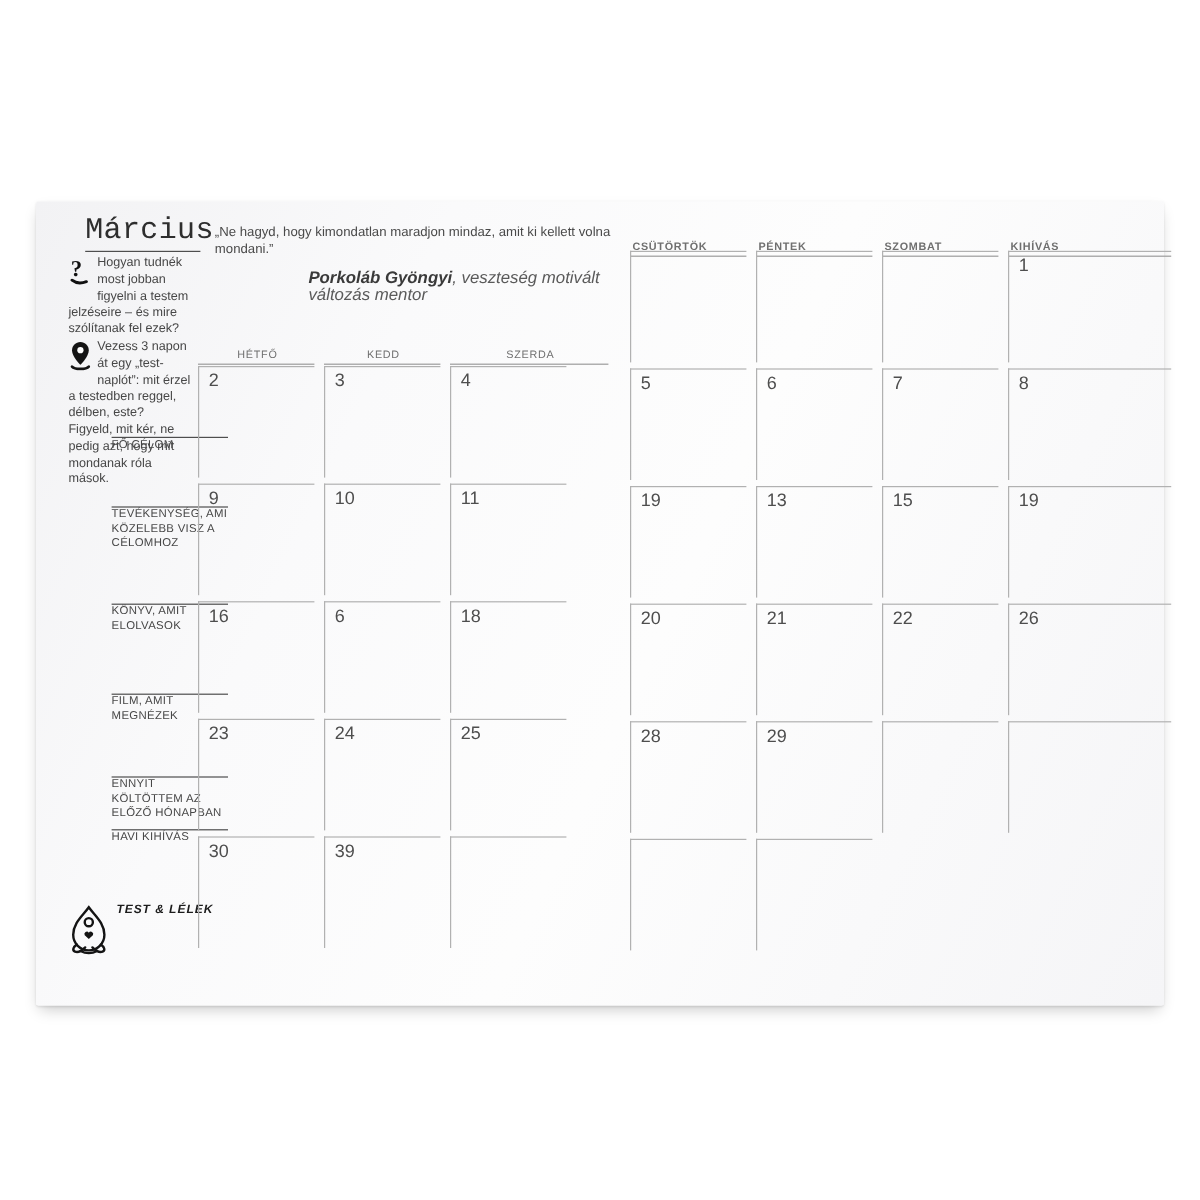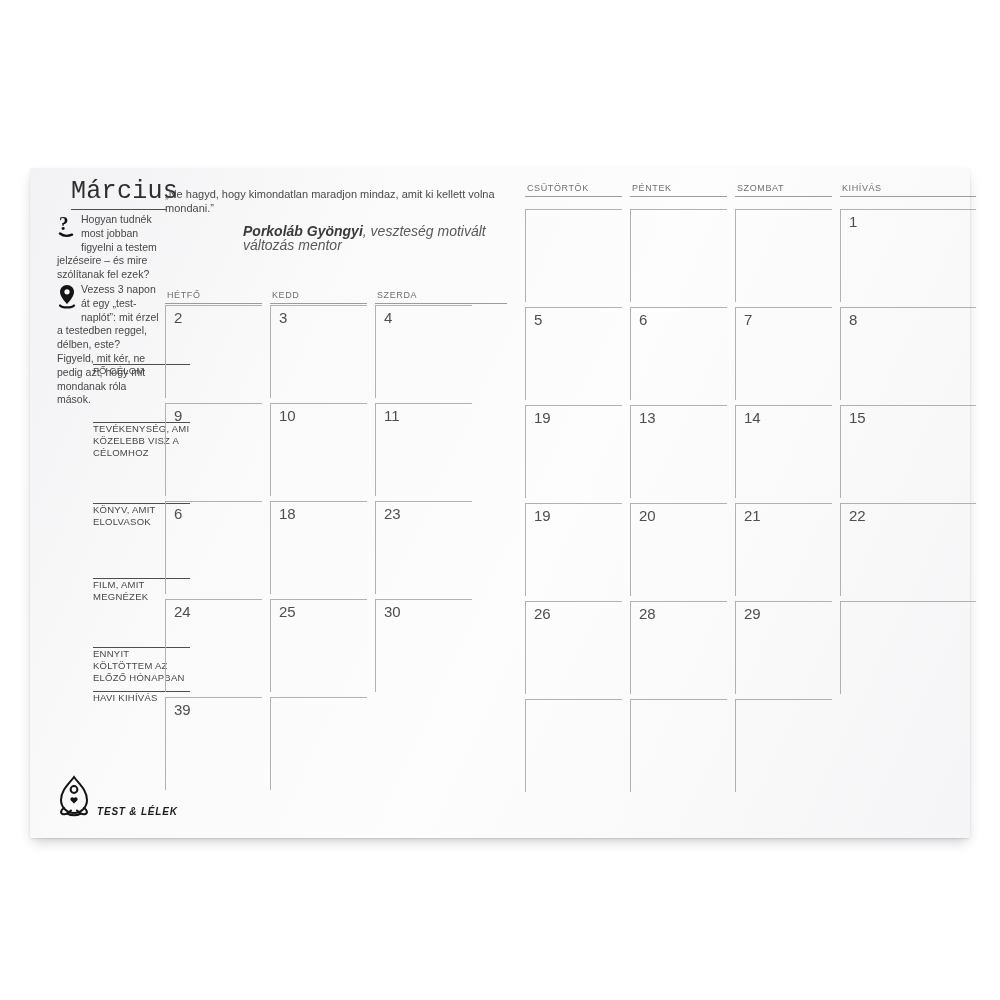--- a/index.html
+++ b/index.html
@@ -28,37 +28,37 @@
   .prompt-1{top:45px}
   .prompt-2{top:115px}
   .p-icon{float:left;margin:1px 4px 0 0;}
   .section{
     position:absolute;left:27px;width:97px;
     border-top:1.5px solid #4e4e4e;padding-top:0;
     font-size:9.5px;line-height:12px;letter-spacing:.25px;color:#474747;margin-left:36px;
   }
   .s0{top:196px}.s1{top:254px}.s2{top:335px}.s3{top:410px}.s4{top:479px}.s5{top:523px}
   .brand{
-    position:absolute;left:25px;top:606px;display:flex;align-items:flex-end;gap:4px;
+    position:absolute;left:25px;top:585px;display:flex;gap:4px;
   }
   .brand-text{
     font-size:10px;font-style:italic;font-weight:bold;letter-spacing:.8px;
     color:#1c1c1c;padding-bottom:7px;white-space:nowrap;
   }
   
   .quote{
-    position:absolute;left:135px;top:19px;width:330px;
+    position:absolute;left:149px;top:19px;width:330px;
     font-size:11px;line-height:14px;color:#4a4a4a;
   }
   .quote-attr{margin-top:9px;padding-left:78px;font-style:italic;font-size:14px;color:#5a5a5a;}
   .quote-attr .author{font-weight:bold;color:#3a3a3a;}
   
   .day-headers{position:absolute;display:grid;column-gap:8px;}
-  #left-days{left:135px;top:122px;grid-template-columns:97px 97px 132px;}
-  #right-days{left:495px;top:15px;grid-template-columns:97px 97px 97px 136px;}
+  #left-days{left:135px;top:122px;grid-template-columns:97px 97px 132px;text-align:center;}
+  #right-days{left:495px;top:32px;grid-template-columns:97px 97px 97px 136px;font-weight:bold;}
   .day-h{
     font-size:9px;letter-spacing:.6px;color:#6f6f6f;
     padding:0 0 3px 2px;border-bottom:1px solid #9c9c9c;
   }
   .grid{position:absolute;display:grid;column-gap:8px;row-gap:5px;grid-auto-rows:93px;}
   #left-grid{left:135px;top:137px;grid-template-columns:97px 97px 97px;}
   #right-grid{left:495px;top:41px;grid-template-columns:97px 97px 97px 136px;}
   .cell{border-top:1px solid #b1b1b1;border-left:1px solid #b1b1b1;}
   .num{display:inline-block;margin:3px 0 0 8px;font-size:15px;color:#4e4e4e;}
 </style>
@@ -129,41 +129,41 @@
       <div class="day-h">SZOMBAT</div>
       <div class="day-h">KIHÍVÁS</div>
     </div>
   <div class="grid" id="left-grid">
       <div class="cell"><span class="num">2</span></div>
       <div class="cell"><span class="num">3</span></div>
       <div class="cell"><span class="num">4</span></div>
       <div class="cell"><span class="num">9</span></div>
       <div class="cell"><span class="num">10</span></div>
       <div class="cell"><span class="num">11</span></div>
+      <div class="cell"><span class="num">16</span></div>
       <div class="cell"><span class="num">6</span></div>
       <div class="cell"><span class="num">18</span></div>
       <div class="cell"><span class="num">23</span></div>
       <div class="cell"><span class="num">24</span></div>
       <div class="cell"><span class="num">25</span></div>
       <div class="cell"><span class="num">30</span></div>
       <div class="cell"><span class="num">39</span></div>
       <div class="cell"></div>
     </div>
   <div class="grid" id="right-grid">
       <div class="cell"></div>
       <div class="cell"></div>
       <div class="cell"></div>
       <div class="cell"><span class="num">1</span></div>
       <div class="cell"><span class="num">5</span></div>
       <div class="cell"><span class="num">6</span></div>
       <div class="cell"><span class="num">7</span></div>
       <div class="cell"><span class="num">8</span></div>
       <div class="cell"><span class="num">19</span></div>
       <div class="cell"><span class="num">13</span></div>
-      <div class="cell"><span class="num">14</span></div>
       <div class="cell"><span class="num">15</span></div>
       <div class="cell"><span class="num">19</span></div>
       <div class="cell"><span class="num">20</span></div>
       <div class="cell"><span class="num">21</span></div>
       <div class="cell"><span class="num">22</span></div>
       <div class="cell"><span class="num">26</span></div>
       <div class="cell"><span class="num">28</span></div>
       <div class="cell"><span class="num">29</span></div>
       <div class="cell"></div>
       <div class="cell"></div>

